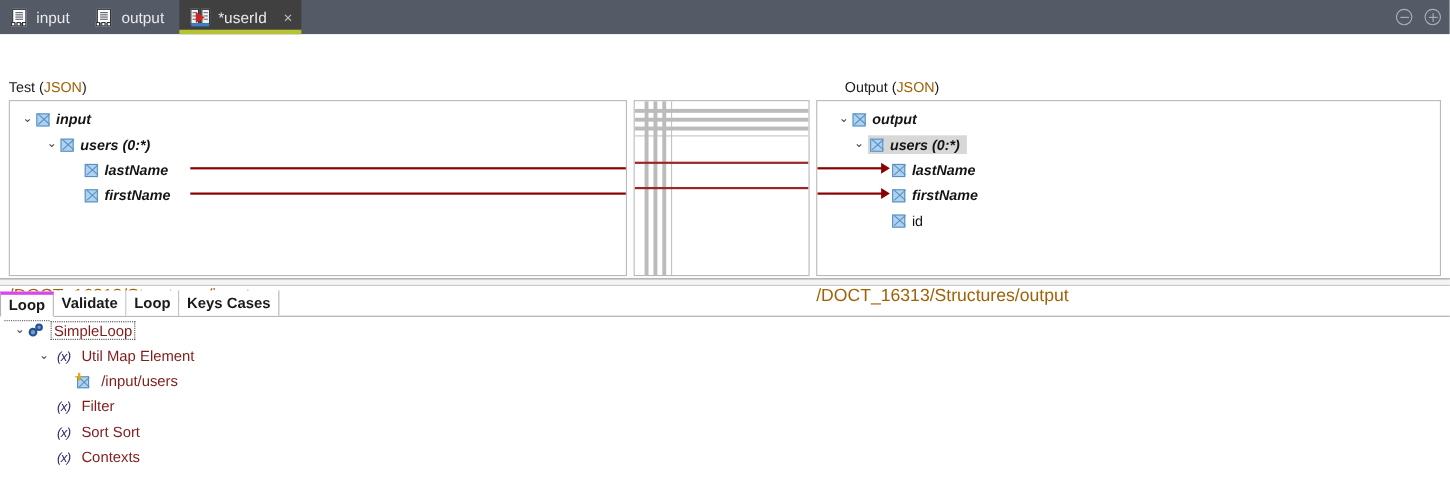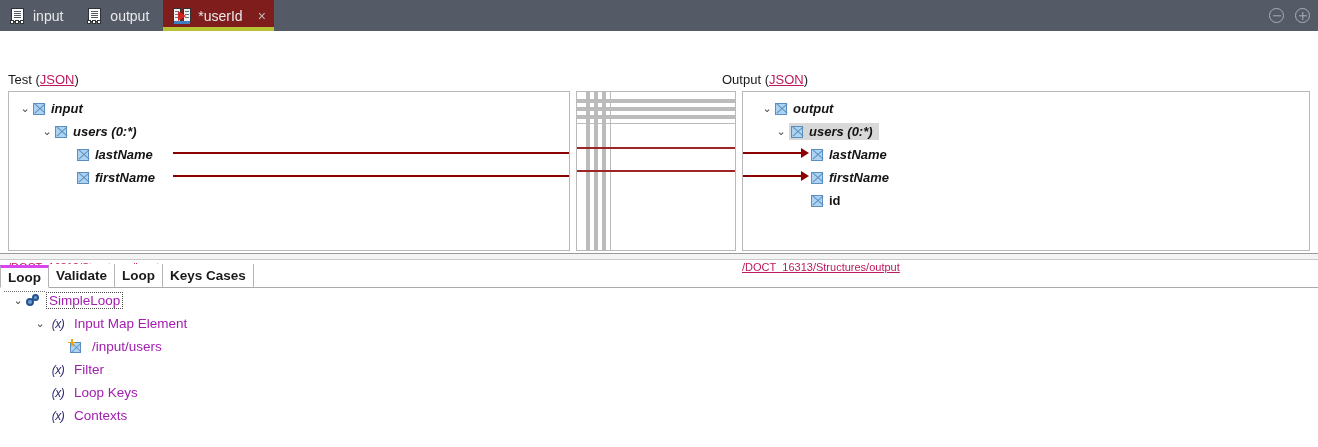--- a/index.html
+++ b/index.html
@@ -25,21 +25,21 @@
     display: flex;
     align-items: center;
     gap: 7px;
     padding: 0 14px 0 10px;
     color: #e8e9eb;
     font-size: 14px;
     position: relative;
     cursor: default;
   }
   .tab .tab-label { white-space: nowrap; }
-  .tab.active { background: #7f1d1d; padding-right: 8px; }
+  .tab.active { background: #404040; padding-right: 8px; }
   .tab.active::after {
     content: "";
     position: absolute;
     left: 0; right: 0; bottom: 0;
     height: 4px;
     background: #b5c334;
   }
   .tab-close {
     margin-left: 8px;
     color: #b9bcc2;
@@ -114,21 +114,21 @@
     position: absolute; left: 1px; bottom: 0; width: 16px; height: 3px;
     background: #3d7fc1;
   }
 
   
   .mapper { position: relative; height: 224px; }
   .panel-title {
     position: absolute;
     font-size: 13px; color: #1a1a1a;
   }
-  .lnk { color: #be185d; text-decoration: underline; cursor: pointer; }
+  .lnk { color: #a16207; cursor: pointer; }
 
   .treebox {
     position: absolute;
     border: 1px solid #b9b9b9;
     background: #ffffff;
     overflow: hidden;
   }
   #input-box  { left: 8px;   top: 60px; width: 562px; height: 160px; }
   #grid-box   { left: 576px; top: 60px; width: 160px; height: 160px; }
   #output-box { left: 742px; top: 60px; width: 568px; height: 160px; }
@@ -200,21 +200,21 @@
   .arrowhead {
     position: absolute;
     width: 0; height: 0;
     border-top: 5px solid transparent;
     border-bottom: 5px solid transparent;
     border-left: 8px solid #8b0000;
   }
 
   .footlink {
     position: absolute;
-    font-size: 11px;
+    font-size: 16px;
   }
 
   
   .divider {
     position: absolute; left: 0; right: 0; top: 253px;
     height: 7px;
     background: #f3f3f3;
     border-top: 1px solid #9a9a9a;
     border-bottom: 1px solid #c8c8c8;
     cursor: row-resize;
@@ -254,21 +254,21 @@
     height: 1px;
     border-bottom: 1px dotted #6b6b6b;
   }
 
   
   .lowertree { position: absolute; left: 0; right: 0; top: 289px; bottom: 0; background: #fff; }
   .lrow {
     position: absolute; left: 0; right: 0; height: 23px;
     display: flex; align-items: center; white-space: nowrap;
   }
-  .lrow .lbl { font-size: 13.5px; color: #a21caf; padding: 1px 3px; }
+  .lrow .lbl { font-size: 13.5px; color: #7f1d1d; padding: 1px 3px; }
   .lrow.focused .lbl { border: 1px dotted #4a4a4a; padding: 0 2px; }
 
   .gear-icon { width: 16px; height: 14px; position: relative; flex: none; margin-right: 4px; }
   .gear-icon span {
     position: absolute; width: 8px; height: 8px; border-radius: 50%;
     border: 2px solid #24528f; background: #6f9ed6;
   }
   .gear-icon span:nth-child(1) { left: 0; top: 4px; }
   .gear-icon span:nth-child(2) { left: 6px; top: 0px; width: 7px; height: 7px; }
   .fx-icon {
@@ -356,21 +356,21 @@
     <span class="win-btn plus"></span>
   </div>
 </div>
 
 <div class="mapper">
 
   <div class="panel-title" style="left:8px; top:41px;">
     <span>Test (</span><span class="lnk">JSON</span><span>)</span>
   </div>
 
-  <div class="panel-title" style="left:722px; top:41px;">
+  <div class="panel-title" style="left:768px; top:41px;">
     <span>Output (</span><span class="lnk">JSON</span><span>)</span>
   </div>
 
   <div class="treebox" id="input-box">
 
     <div class="row" style="top:5px; padding-left:8px;">
       <span class="twisty">⌄</span>
       <span class="node-icon"></span>
       <span class="node-lbl bi">input</span>
     </div>
@@ -420,21 +420,21 @@
     <div class="row" style="top:51px; padding-left:68px;">
       <span class="node-icon"></span>
       <span class="node-lbl bi">lastName</span>
     </div>
 
     <div class="row" style="top:74px; padding-left:68px;">
       <span class="node-icon"></span>
       <span class="node-lbl bi">firstName</span>
     </div>
 
-    <div class="row" style="top:97px; padding-left:68px;font-weight:bold;">
+    <div class="row" style="top:97px; padding-left:68px;">
       <span class="node-icon"></span>
       <span class="node-lbl">id</span>
     </div>
 
     <div class="conn" style="left:0; top:60px; width:60px;"></div>
     <div class="arrowhead" style="left:58px; top:56px;"></div>
     <div class="conn" style="left:0; top:83px; width:60px;"></div>
     <div class="arrowhead" style="left:58px; top:79px;"></div>
   </div>
 
@@ -466,38 +466,38 @@
     <span class="gear-icon">
         <span></span>
         <span></span>
       </span>
     <span class="lbl">SimpleLoop</span>
   </div>
 
   <div class="lrow" style="top:23px; padding-left:32px;">
     <span class="twisty">⌄</span>
     <span class="fx-icon">(x)</span>
-    <span class="lbl">Input Map Element</span>
+    <span class="lbl">Util Map Element</span>
   </div>
 
   <div class="lrow" style="top:46px; padding-left:68px;">
     <span class="lnk-icon">
       <span class="sq"></span>
         <span class="plus"></span>
     </span>
     <span class="lbl">/input/users</span>
   </div>
 
   <div class="lrow" style="top:69px; padding-left:48px;">
     <span class="fx-icon">(x)</span>
     <span class="lbl">Filter</span>
   </div>
 
   <div class="lrow" style="top:92px; padding-left:48px;">
     <span class="fx-icon">(x)</span>
-    <span class="lbl">Loop Keys</span>
+    <span class="lbl">Sort Sort</span>
   </div>
 
   <div class="lrow" style="top:115px; padding-left:48px;">
     <span class="fx-icon">(x)</span>
     <span class="lbl">Contexts</span>
   </div>
 </div>
 
 </body></html>

